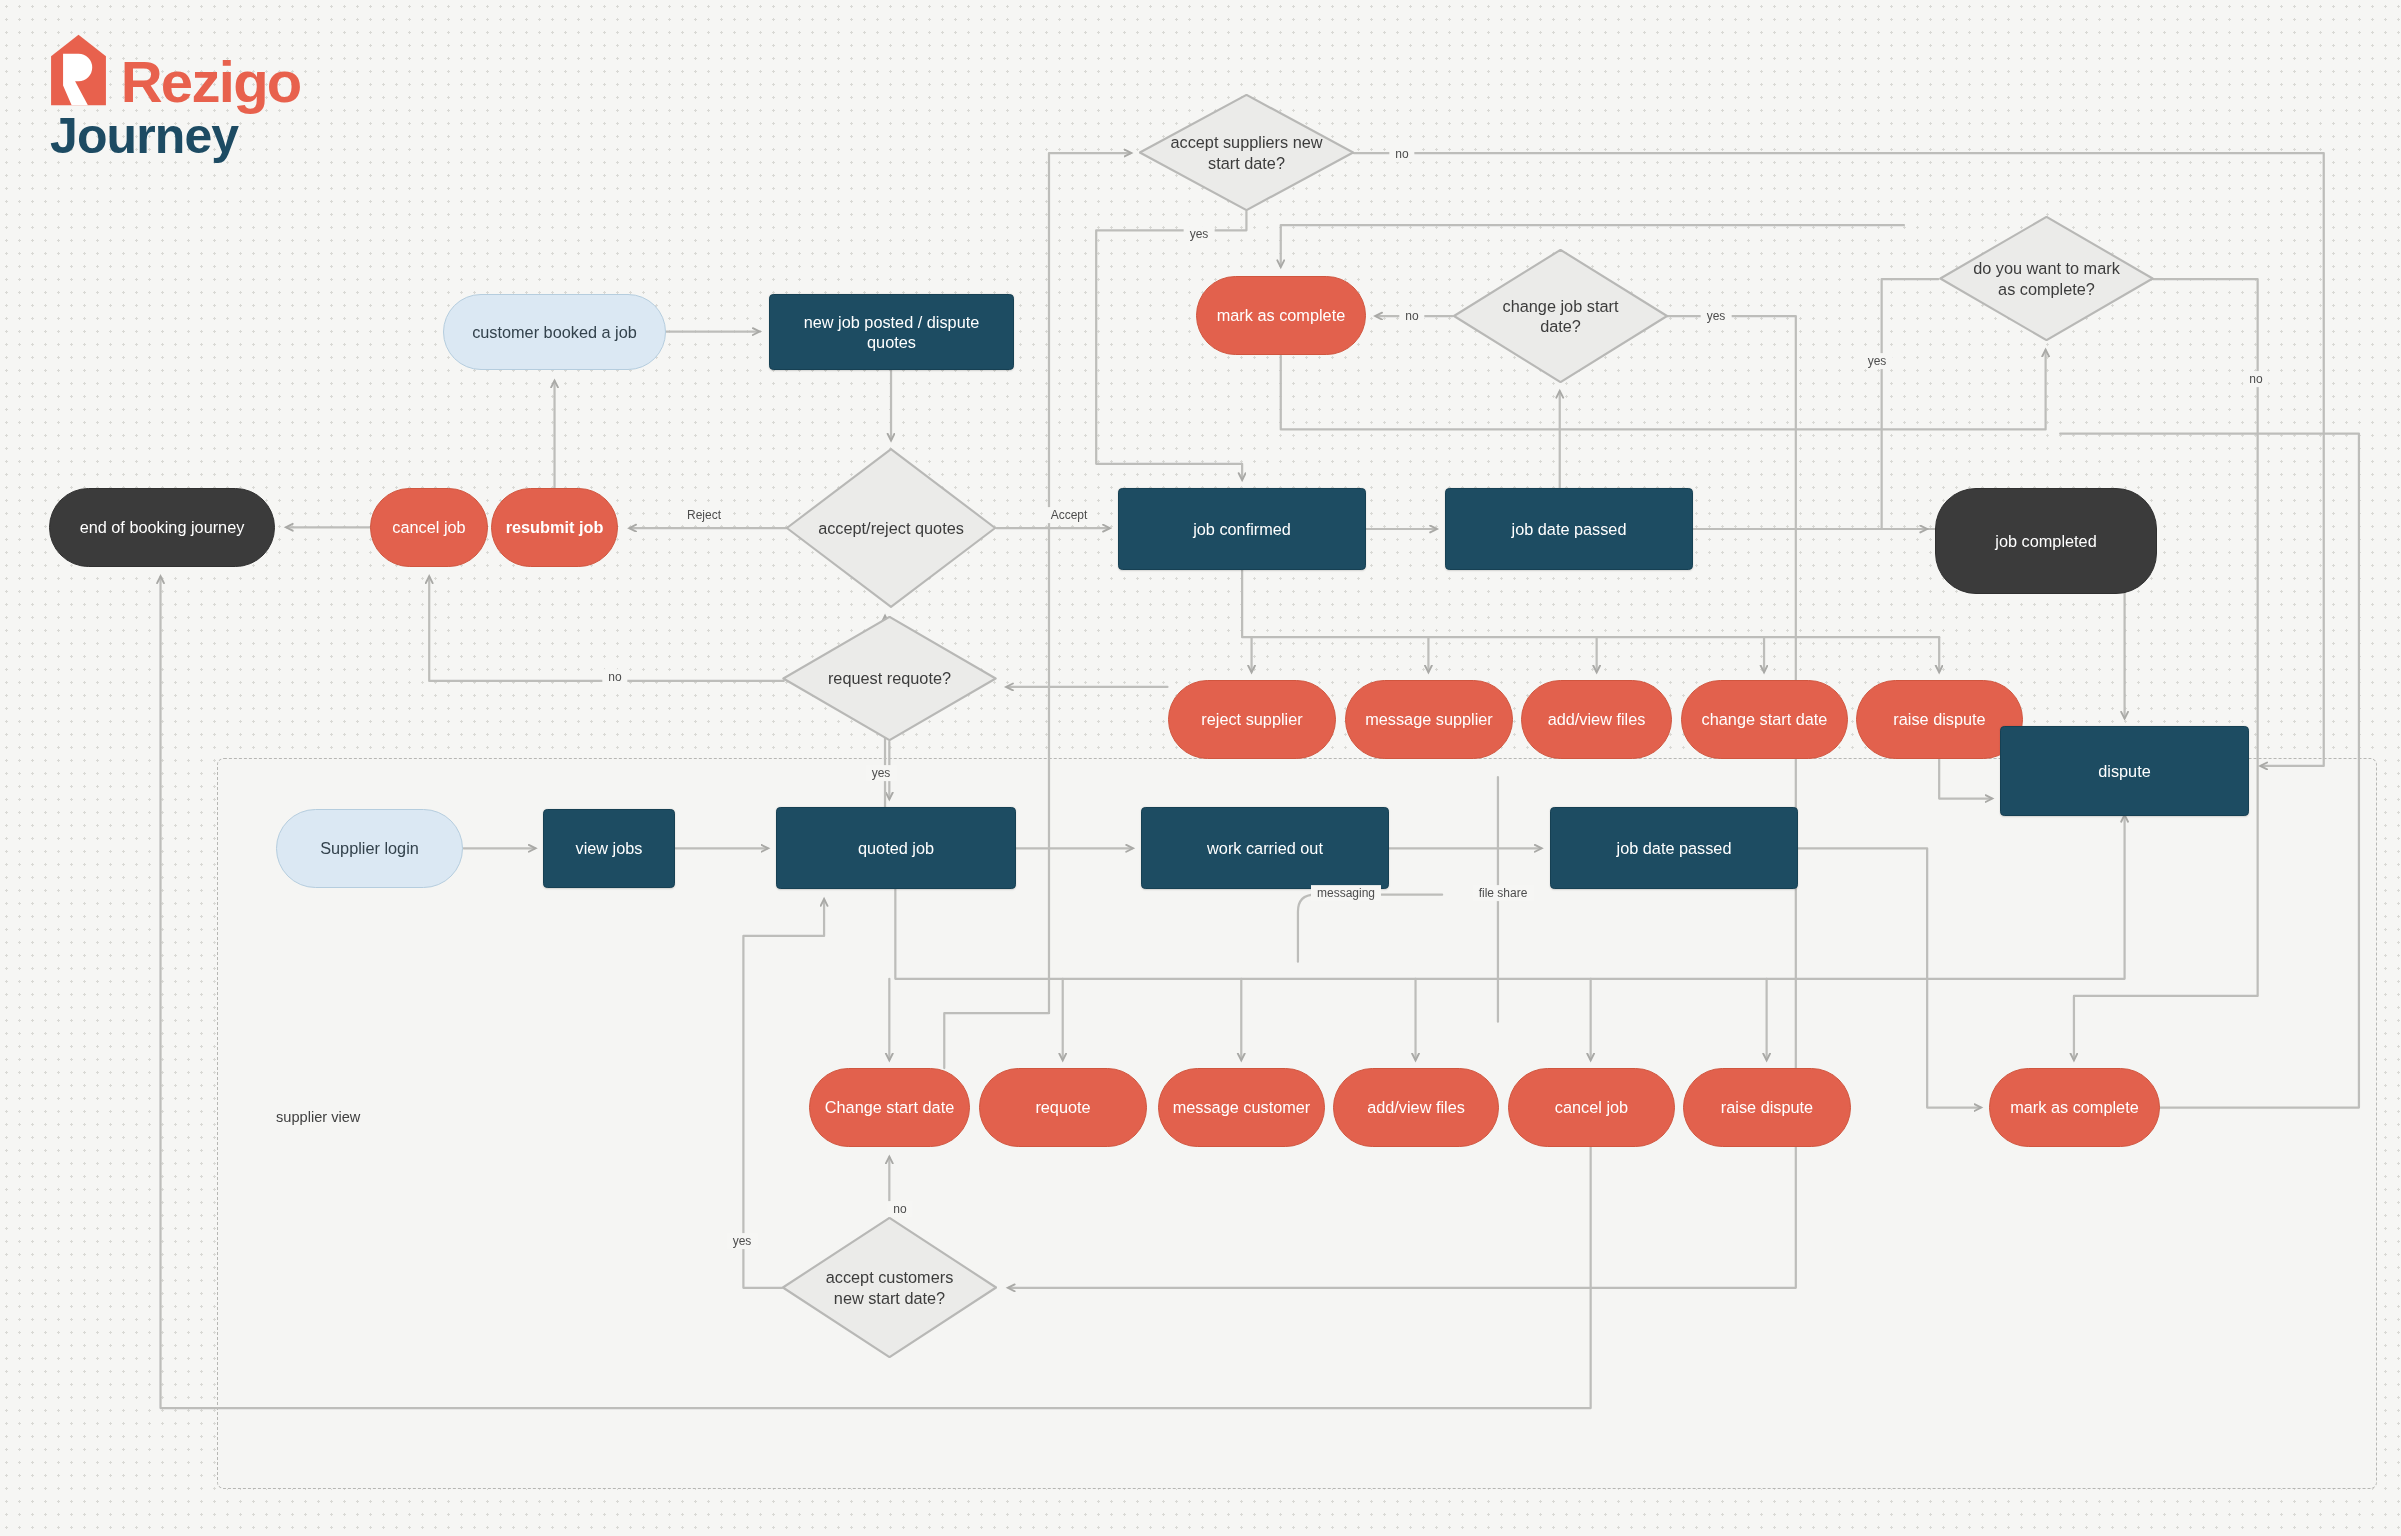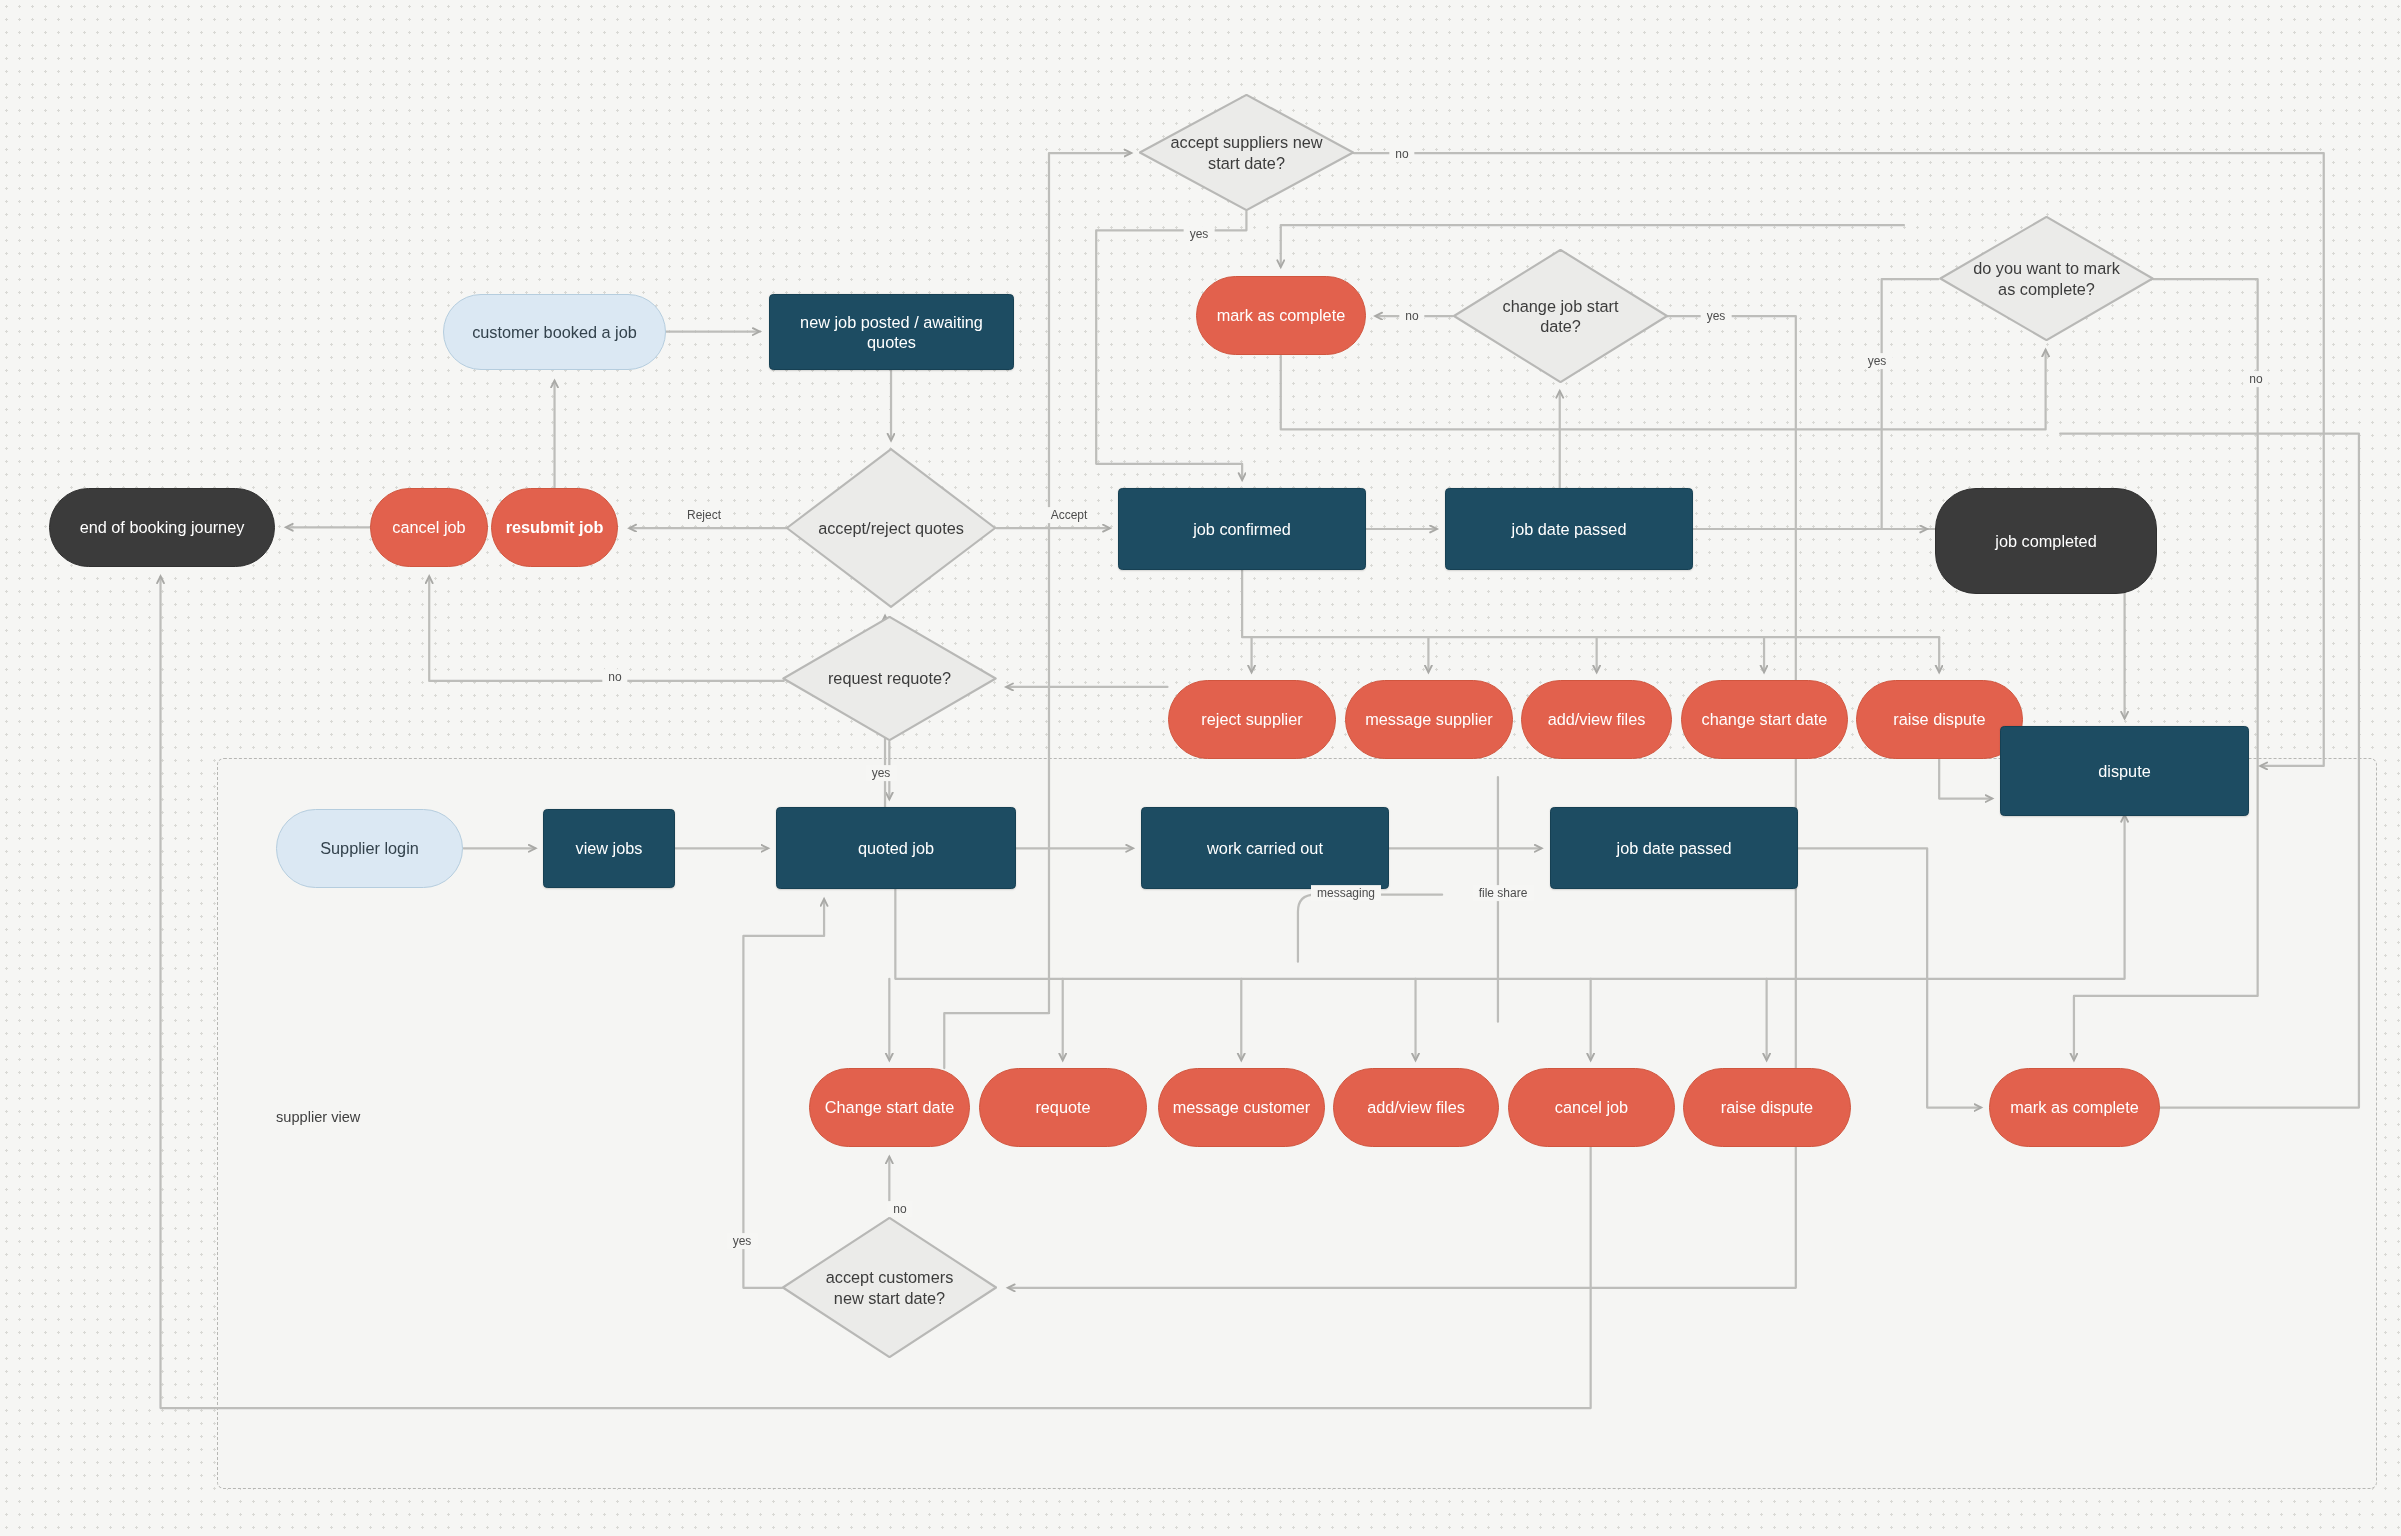--- a/index.html
+++ b/index.html
@@ -24,20 +24,32 @@
   #logo .row{display:flex;align-items:flex-end;gap:13.7px;}
   #brand{font-size:58px;font-weight:bold;color:#e8614d;letter-spacing:-1.7px;line-height:.95;}
   #subtitle{font-size:50px;font-weight:bold;color:#1d4b63;letter-spacing:-0.9px;line-height:1.0;margin-top:1.7px;}
   #supplier-view-label{position:absolute;font-size:14.6px;color:#3f3f3f;z-index:4;}
 </style>
 </head>
 <body>
 
 <div id="canvas">
 
+  <div id="logo">
+    <div class="row">
+      <span>
+        <svg width="57" height="72" viewBox="0 0 66 84">
+          <path d="M33,1 L65,26 V83 H1 V26 Z" fill="#e8614d"></path>
+          <path d="M15,23 H33 A16,16 0 0 1 33,55 H29 L44,83 H25 L15,60 Z" fill="#ffffff"></path>
+        </svg>
+      </span>
+      <span id="brand">Rezigo</span>
+    </div>
+    <div id="subtitle">Journey</div>
+  </div>
 
   <div id="supplier-region" style="left: 217px; top: 758px; width: 2158px; height: 729px;"></div>
   <div id="supplier-view-label" style="left: 276px; top: 1109px;">supplier view</div>
 
   <svg id="edges" width="2401" height="1537" viewBox="0 0 2797 1790">
     <defs>
       <marker id="arr" markerWidth="12" markerHeight="12" refX="8" refY="5" orient="auto" markerUnits="userSpaceOnUse">
         <path d="M1,1 L9,5 L1,9" fill="none" stroke="#a9a9a6" stroke-width="2.2" stroke-linecap="round"></path>
       </marker>
     </defs>
@@ -90,21 +102,21 @@
         <path d="M1680,1042 H1532 Q1512,1042 1512,1062 V1120"></path>
         <path d="M1745,905 V1190"></path>
       </g>
   </svg>
 
   <div id="nodes">
       <div class="node pill-blue" style="left: 443px; top: 294px; width: 223px; height: 76px;">
         <span>customer booked a job</span>
       </div>
       <div class="node rect" style="left: 769px; top: 294px; width: 245px; height: 76px;">
-        <span>new job posted / awaiting quotes</span>
+        <span>new job posted / dispute quotes</span>
       </div>
       <div class="node diamond" style="left: 1139px; top: 94px; width: 215px; height: 117px;">
         <svg width="215" height="117" viewBox="0 0 250 136">
           <polygon points="125,1 249,68 125,135 1,68" fill="#ebebe9" stroke="#b8b8b6" stroke-width="2.5" stroke-linejoin="round"></polygon>
         </svg>
         <div class="dtxt">accept suppliers new start date?</div>
       </div>
       <div class="node pill-orange" style="left: 1196px; top: 276px; width: 170px; height: 79px;">
         <span>mark as complete</span>
       </div>

